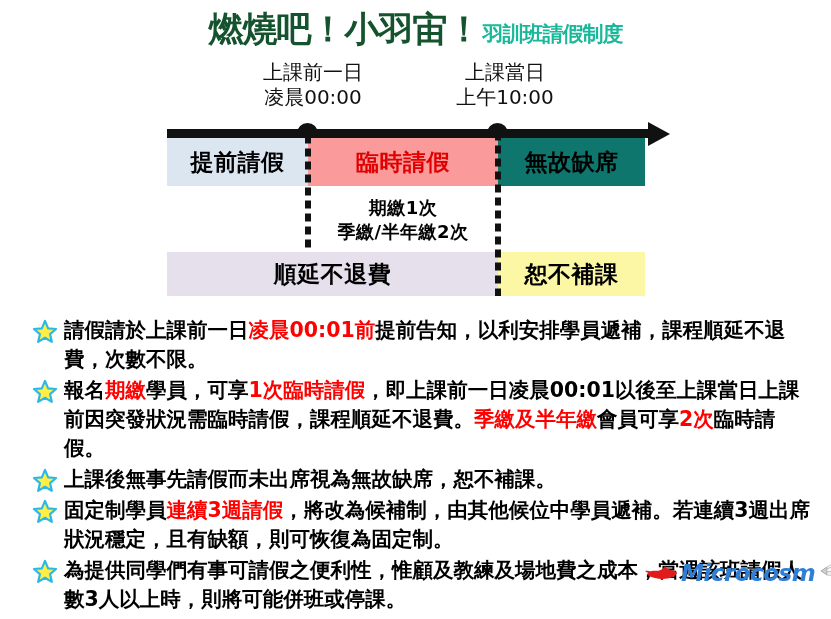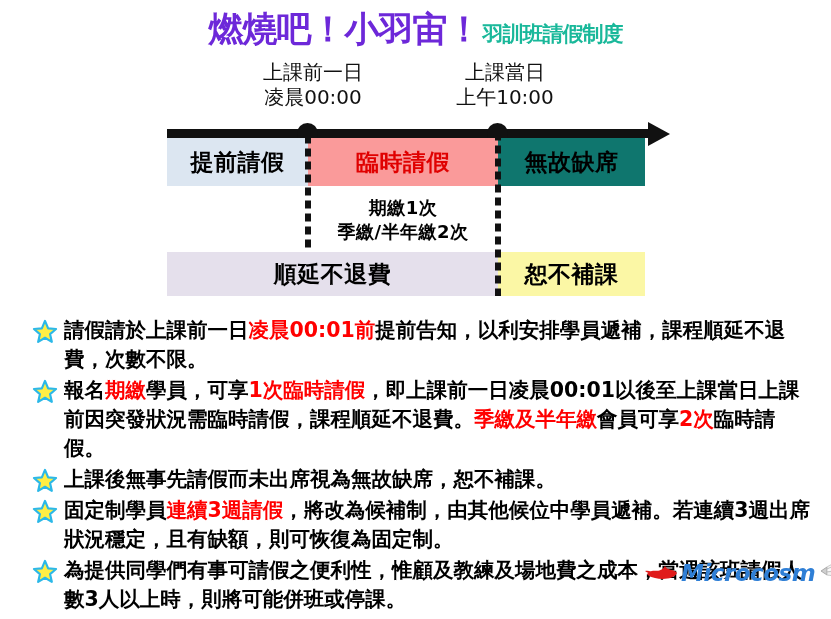--- a/index.html
+++ b/index.html
@@ -136,21 +136,21 @@
     font-size:23px;font-weight:bold;font-style:italic;
     color:#2f7fd6;
     letter-spacing:-0.5px;
     margin-left:2px;
   }
 </style>
 </head>
 <body>
 
 <div id="title-bar">
-  <span class="title-main" style="color: #6d28d9; font-family: Liberation Serif, serif;">燃燒吧！小羽宙！</span><span class="title-sub" style="color: rgb(25, 184, 154);">羽訓班請假制度</span>
+  <span class="title-main" style="color: #14532d; font-family: Liberation Serif, serif;">燃燒吧！小羽宙！</span><span class="title-sub" style="color: rgb(25, 184, 154);">羽訓班請假制度</span>
 </div>
 
 <div id="caption-left" class="tl-caption">
   <span class="ln">上課前一日</span>
   <span class="ln">凌晨00:00</span>
 </div>
 <div id="caption-right" class="tl-caption">
   <span class="ln">上課當日</span>
   <span class="ln">上午10:00</span>
 </div>

